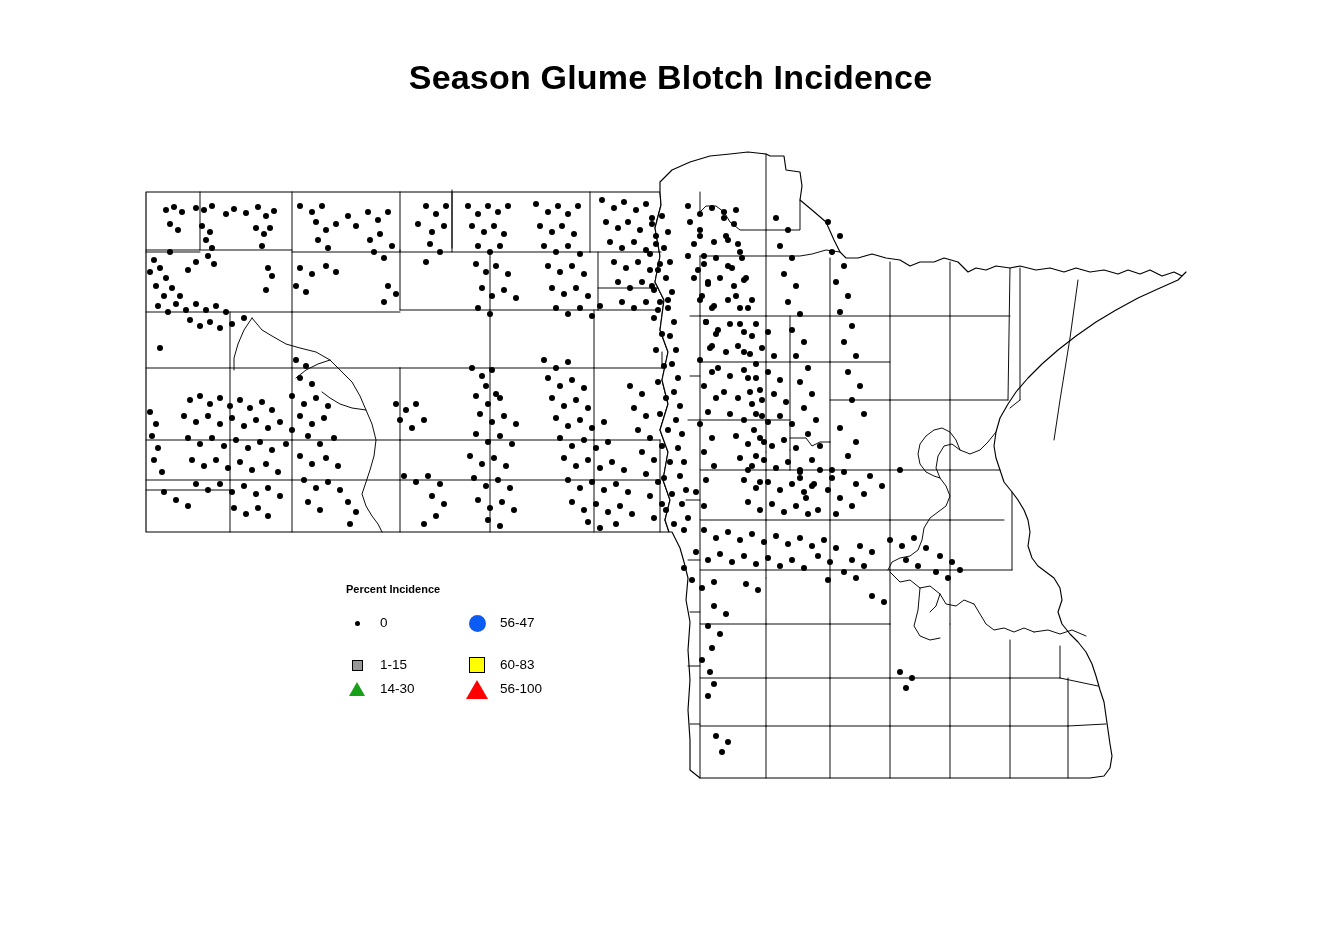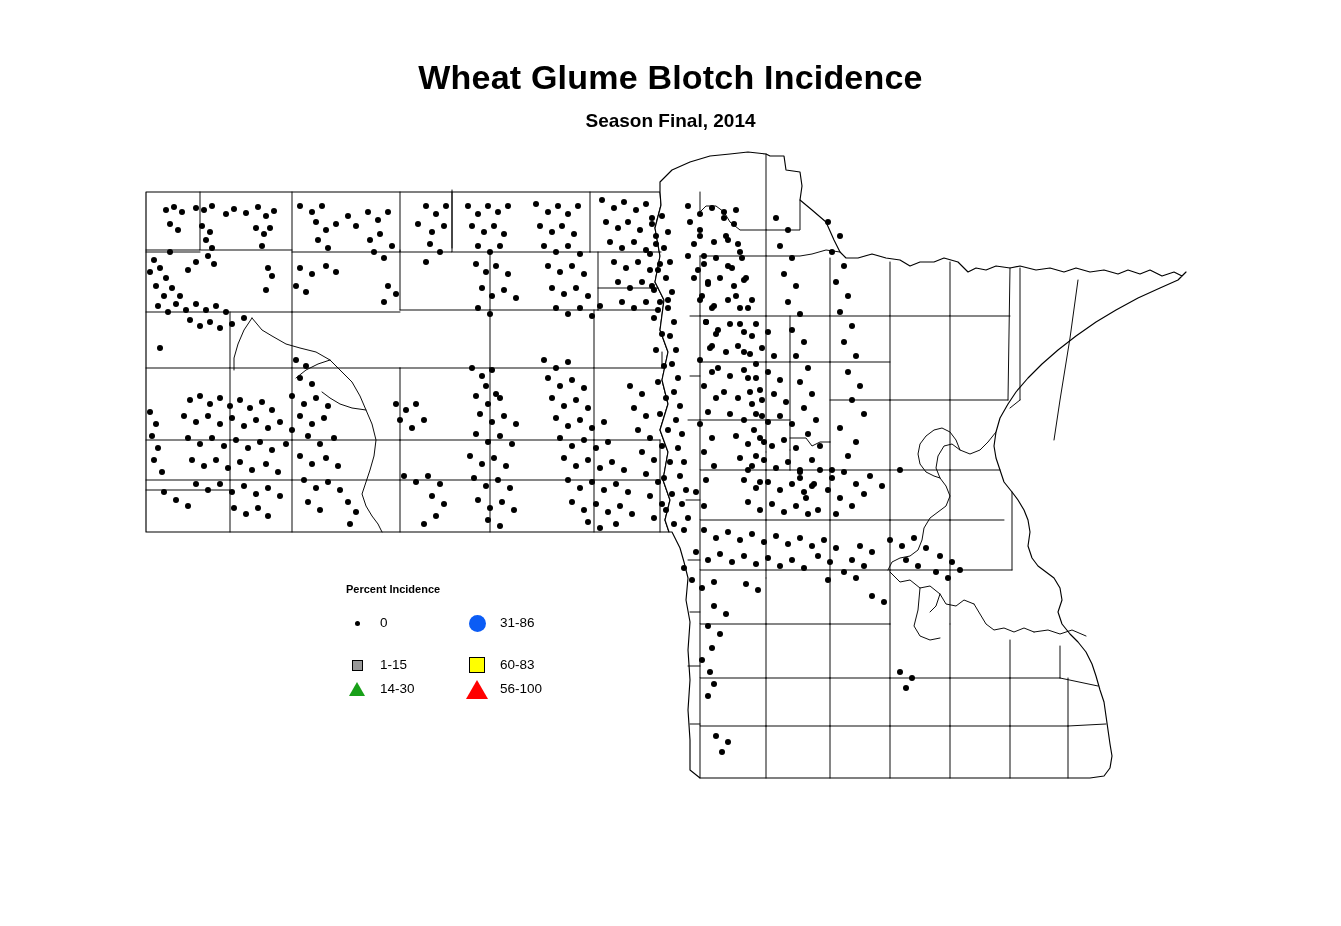--- a/index.html
+++ b/index.html
@@ -1019,22 +1019,21 @@
         <circle cx="728" cy="742" r="3"></circle>
     <circle cx="722" cy="752" r="3"></circle>
     <circle cx="900" cy="672" r="3"></circle>
         <circle cx="912" cy="678" r="3"></circle>
     <circle cx="906" cy="688" r="3"></circle>
   </g>
 </svg>
 </div>
 
 <div id="title-block">
-  <div id="map-title">Wheat Glume Blotch Incidence</div>
-  <div id="map-subtitle">Season Final, 2014</div>
+  <div id="map-title">Season Glume Blotch Incidence</div>
 </div>
 
 <div id="legend">
   <div id="legend-title">Percent Incidence</div>
 
   <div class="legend-grid">
 
     <div class="legend-row legend-col-a legend-r1">
       <span class="sym-box">
         <span class="sym-dot"></span>
@@ -1053,21 +1052,21 @@
       <span class="sym-box">
         <span class="sym-tri-green"></span>
       </span>
       <span class="legend-label">14-30</span>
     </div>
 
     <div class="legend-row legend-col-b legend-r1">
       <span class="sym-box">
         <span class="sym-circ-blue"></span>
       </span>
-      <span class="legend-label">31-86</span>
+      <span class="legend-label">56-47</span>
     </div>
 
     <div class="legend-row legend-col-b legend-r2">
       <span class="sym-box">
         <span class="sym-sq-yellow"></span>
       </span>
       <span class="legend-label">60-83</span>
     </div>
 
     <div class="legend-row legend-col-b legend-r3">

